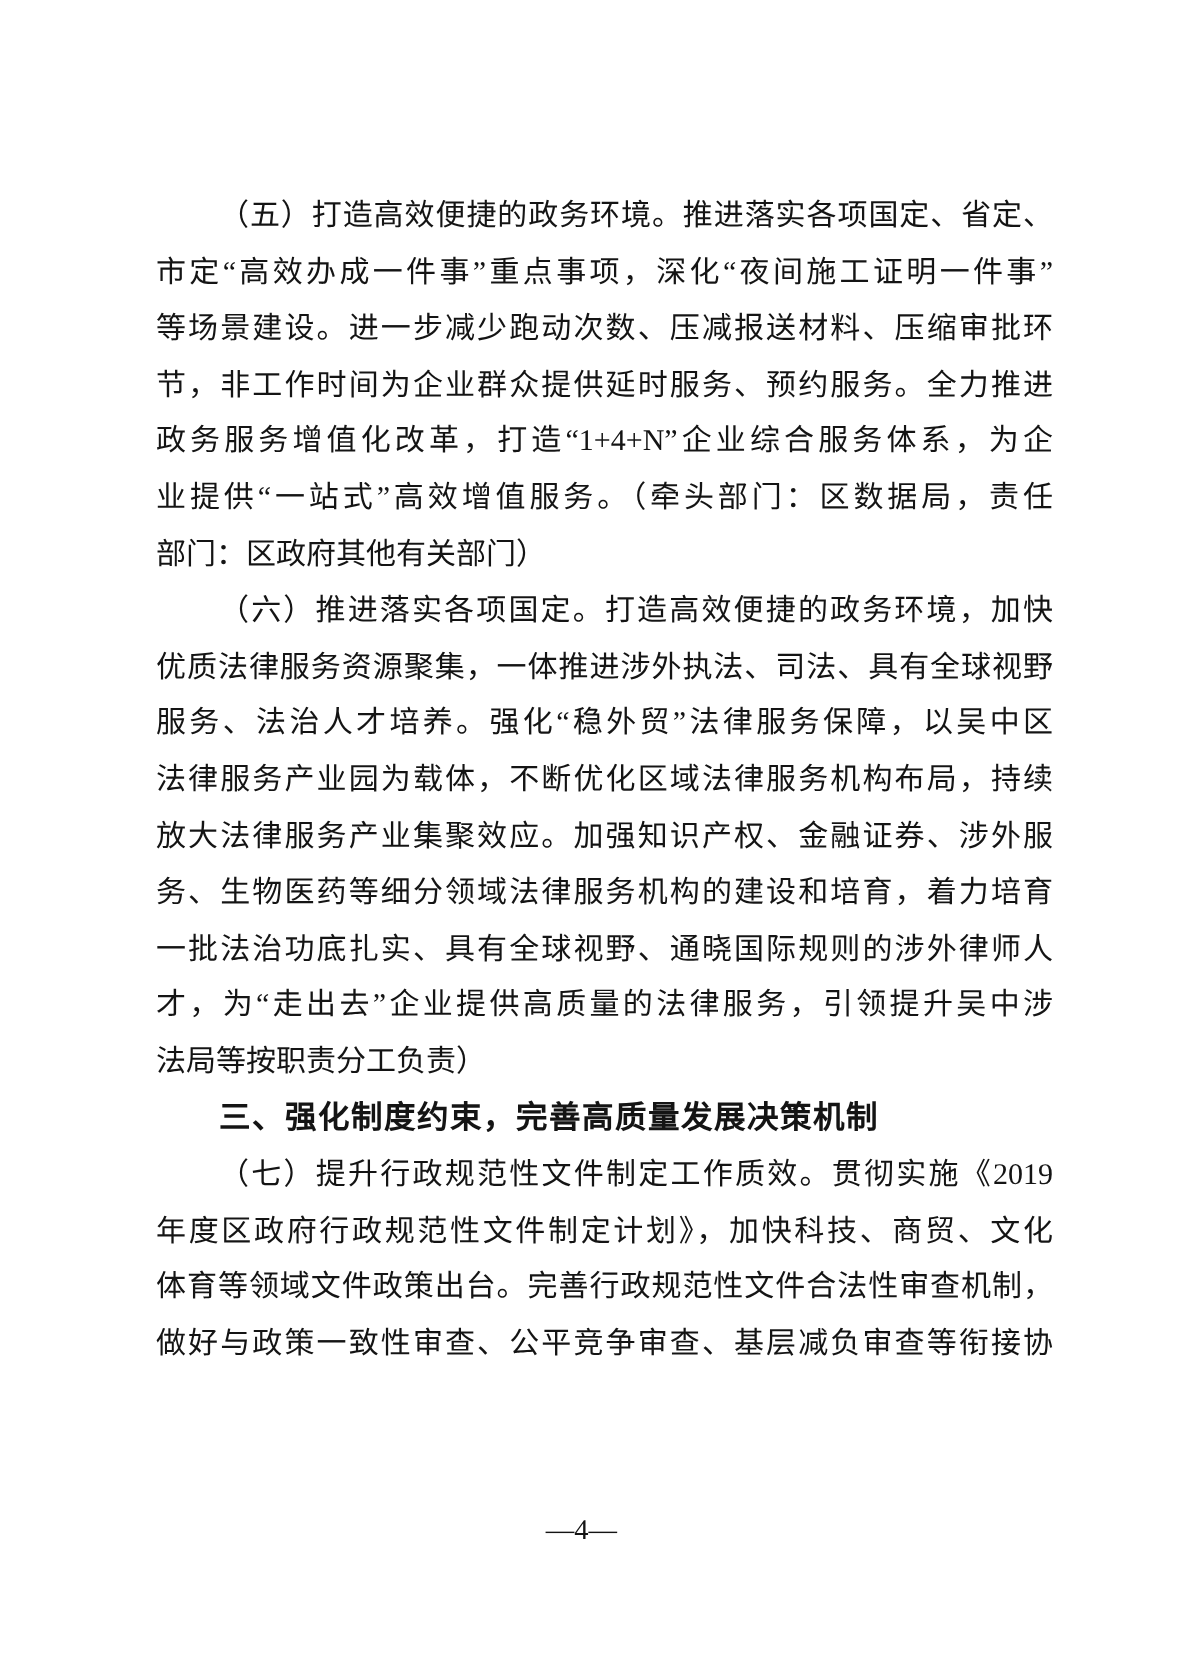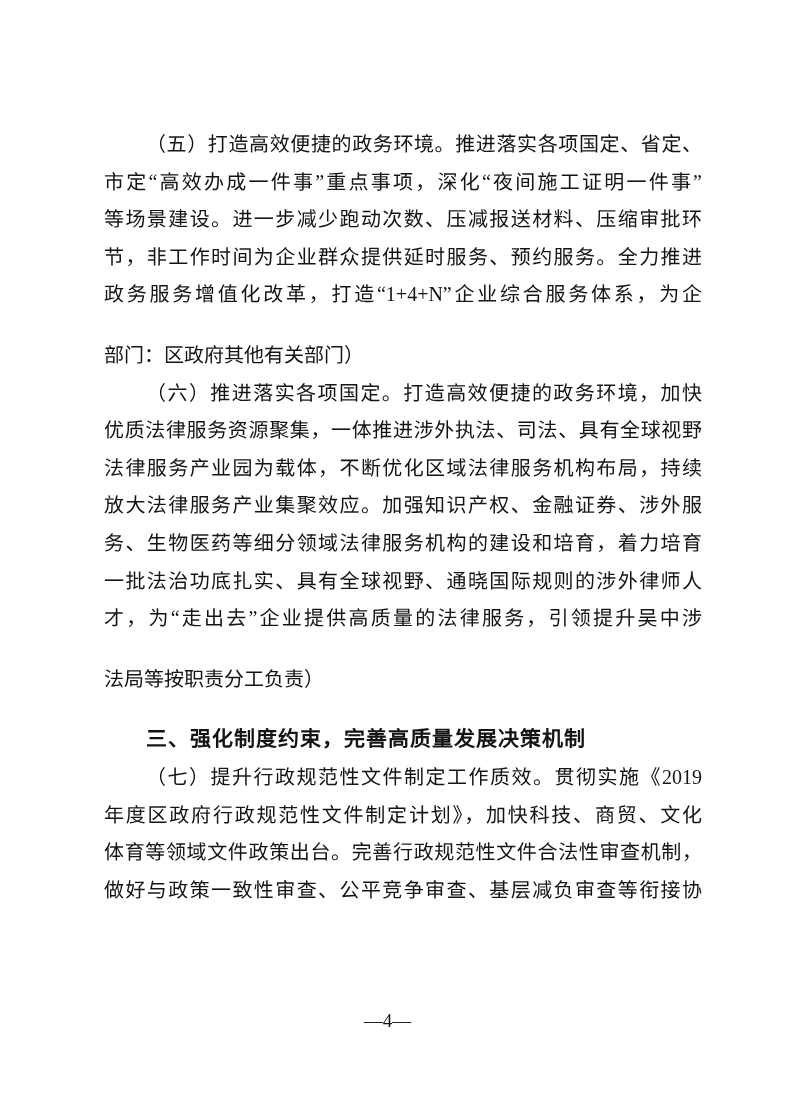--- a/index.html
+++ b/index.html
@@ -28,21 +28,20 @@
     font-size: 20px;
     text-align: justify;
     text-align-last: justify;
     text-justify: inter-character;
     overflow: hidden;
     white-space: nowrap;
   }
   .line.indent { padding-left: 42px; }
   .line.short {
     text-align-last: left;
-    margin-top: 23px;
   }
   .kai {
     
     font-family: "Liberation Serif", serif;
   }
   .hei {
     
     font-family: Liberation Mono, monospace;
     font-weight: 700;
     font-size: 21px;
@@ -68,27 +67,29 @@
     <div class="line indent"><span class="kai">（五）打造高效便捷的政务环境。</span><span>推进落实各项国定、省定、</span></div>
 
     <div class="line"><span>市定“高效办成一件事”重点事项，深化“夜间施工证明一件事”</span></div>
 
     <div class="line"><span>等场景建设。进一步减少跑动次数、压减报送材料、压缩审批环</span></div>
 
     <div class="line"><span>节，非工作时间为企业群众提供延时服务、预约服务。全力推进</span></div>
 
     <div class="line"><span>政务服务增值化改革，打造“1+4+N”企业综合服务体系，为企</span></div>
 
+    <div class="line"><span>业提供“一站式”高效增值服务。（牵头部门：区数据局，责任</span></div>
 
     <div class="line short"><span>部门：区政府其他有关部门）</span></div>
 
     <div class="line indent"><span class="kai">（六）推进落实各项国定。</span><span>打造高效便捷的政务环境，加快</span></div>
 
     <div class="line"><span>优质法律服务资源聚集，一体推进涉外执法、司法、具有全球视野</span></div>
 
+    <div class="line"><span>服务、法治人才培养。强化“稳外贸”法律服务保障，以吴中区</span></div>
 
     <div class="line"><span>法律服务产业园为载体，不断优化区域法律服务机构布局，持续</span></div>
 
     <div class="line"><span>放大法律服务产业集聚效应。加强知识产权、金融证券、涉外服</span></div>
 
     <div class="line"><span>务、生物医药等细分领域法律服务机构的建设和培育，着力培育</span></div>
 
     <div class="line"><span>一批法治功底扎实、具有全球视野、通晓国际规则的涉外律师人</span></div>
 
     <div class="line"><span>才，为“走出去”企业提供高质量的法律服务，引领提升吴中涉</span></div>

